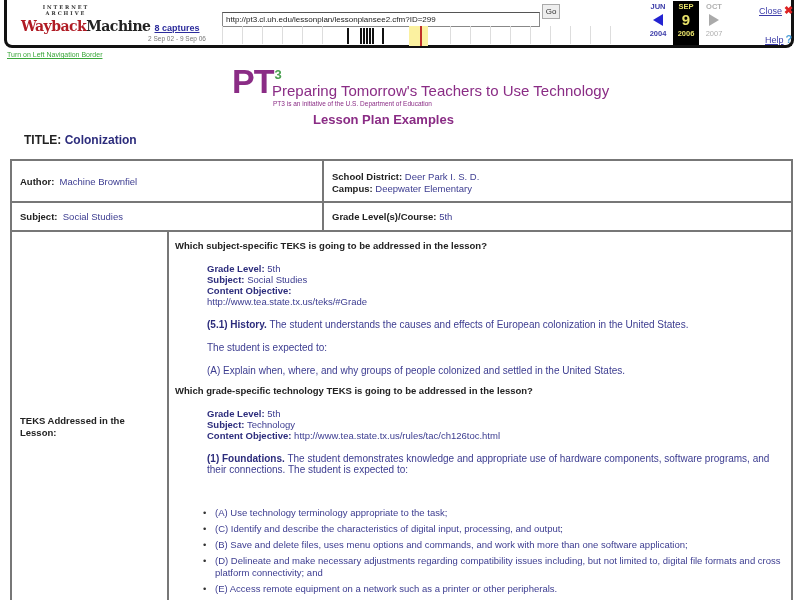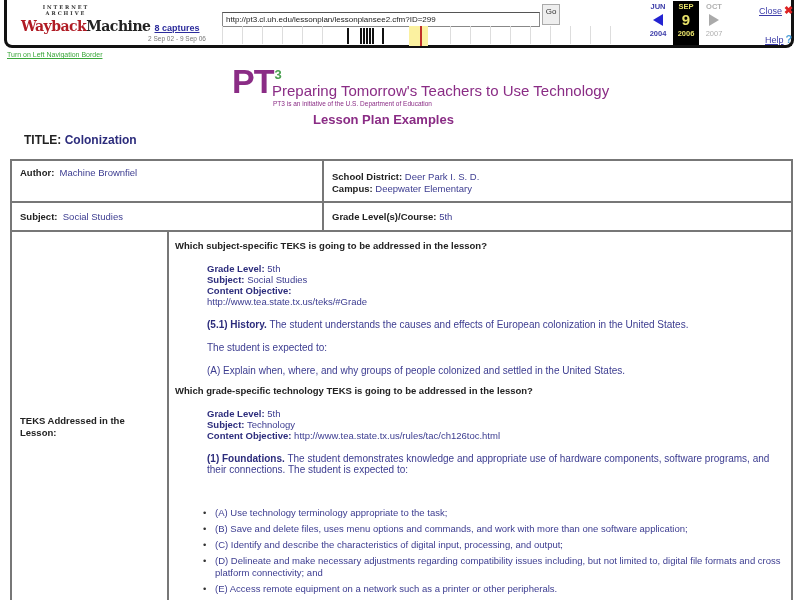--- a/index.html
+++ b/index.html
@@ -15,21 +15,21 @@
   .wb-logo { position: absolute; left: 14px; top: 4px; width: 90px; height: 36px; }
   .wb-logo .ia { font-size: 5px; letter-spacing: 2px; color: #333; font-weight: bold; font-family: "DejaVu Serif", serif; text-align: center; }
   .wb-logo .wm { margin-top: 2px; font-family: "DejaVu Serif", serif; font-weight: bold; font-size: 14px; letter-spacing: -0.5px; line-height: 16px; }
   .wb-logo .wm .way { color: #b01b24; }
   .wb-logo .wm .mach { color: #222; }
   .wb-captures { position: absolute; left: 135px; top: 23px; width: 70px; text-align: center; }
   .wb-captures a { color: #2c2c9c; text-decoration: underline; font-size: 9px; font-weight: bold; display: block; }
   .wb-captures .range { font-size: 6.5px; color: #777; margin-top: 2px; white-space: nowrap; }
 
   .wb-url { position: absolute; left: 215px; top: 12px; width: 318px; height: 15px; border: 1px solid #888; border-top-color: #555; background: #fff; font-size: 8px; padding: 2px 3px; color: #222; font-family: "Liberation Sans", sans-serif; }
-  .wb-go { position: absolute; left: 535px; top: 4px; width: 18px; height: 21px; border: 1px solid #aaa; background: #eee; font-size: 8px; color: #333; text-align: center; line-height: 13px; }
+  .wb-go { position: absolute; left: 535px; top: 4px; width: 18px; height: 15px; border: 1px solid #aaa; background: #eee; font-size: 8px; color: #333; text-align: center; line-height: 13px; }
 
   .wb-timeline { position: absolute; left: 205px; top: 24px; width: 400px; height: 22px; }
   .tick { position: absolute; top: 2px; width: 1px; height: 18px; background: #ddd; }
   .cap { position: absolute; top: 4px; width: 2px; height: 16px; background: #111; }
   .hl { position: absolute; top: 2px; left: 197px; width: 19px; height: 20px; background: #fbf1a0; }
   .red { position: absolute; top: 2px; left: 208px; width: 2px; height: 20px; background: #c0302a; }
 
   .wb-months { position: absolute; left: 638px; top: 1px; width: 80px; height: 44px; }
   .mcol { position: absolute; top: 0; width: 26px; height: 44px; text-align: center; }
   .mcol .mo { font-size: 7.5px; font-weight: bold; margin-top: 1px; }
@@ -63,21 +63,21 @@
   .title-line .val { color: #2c2c7c; }
 
   
   .lesson-table { position: absolute; left: 10px; top: 159px; width: 783px; border: 2px solid #777; }
   .row { display: flex; border-bottom: 2px solid #777; }
   .row:last-child { border-bottom: none; }
   .cell { padding: 6px 8px; font-size: 9.5px; }
   .c-left1 { width: 312px; border-right: 2px solid #777; }
   .c-right1 { flex: 1; }
   .r1 { height: 42px; }
-  .r1 .c-left1 { display: flex; align-items: flex-start; }
+  .r1 .c-left1 { display: flex; align-items: center; }
   .r2 { height: 29px; }
   .r2 .cell { display: flex; align-items: center; }
   .lbl { font-weight: bold; color: #222; }
   .val { color: #3c3c90; }
   .r3 { height: 380px; }
   .c-left3 { width: 157px; border-right: 2px solid #777; display: flex; align-items: center; padding-left: 8px; }
   .c-left3 span { font-weight: bold; font-size: 9.5px; color: #222; line-height: 12px; margin-top: 10px; }
   .c-right3 { flex: 1; padding: 8px 6px; }
   .q { font-weight: bold; font-size: 9.5px; color: #222; margin-bottom: 12px; }
   .indent { padding-left: 32px; }
@@ -206,20 +206,20 @@
       </div>
       <div class="q" style="margin-top:9px">Which grade-specific technology TEKS is going to be addressed in the lesson?</div>
       <div class="indent">
         <div class="kv"><span class="lbl">Grade Level:</span> <span class="val">5th</span></div>
         <div class="kv"><span class="lbl">Subject:</span> <span class="val">Technology</span></div>
         <div class="kv"><span class="lbl">Content Objective:</span> <span class="val">http://www.tea.state.tx.us/rules/tac/ch126toc.html</span></div>
         <div class="para"><b>(1) Foundations.</b> <span>The student demonstrates knowledge and appropriate use of hardware components, software programs, and their connections. The student is expected to:</span></div>
       </div>
       <ul class="bullets">
         <li>(A) Use technology terminology appropriate to the task;</li>
+        <li>(C) Identify and describe the characteristics of digital input, processing, and output;</li>
         <li>(B) Save and delete files, uses menu options and commands, and work with more than one software application;</li>
-        <li>(C) Identify and describe the characteristics of digital input, processing, and output;</li>
         <li style="padding-left:12px">(D) Delineate and make necessary adjustments regarding compatibility issues including, but not limited to, digital file formats and cross platform connectivity; and</li>
         <li>(E) Access remote equipment on a network such as a printer or other peripherals.</li>
       </ul>
     </div>
   </div>
 </div>
 
 </body></html>

